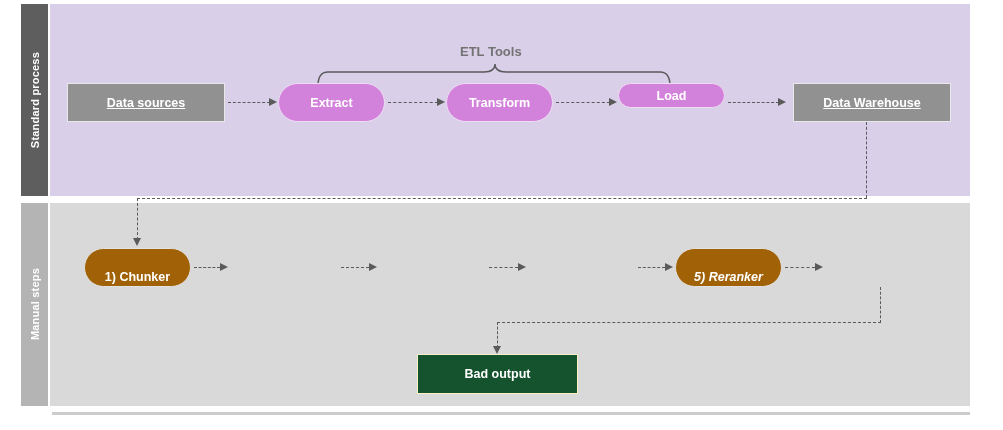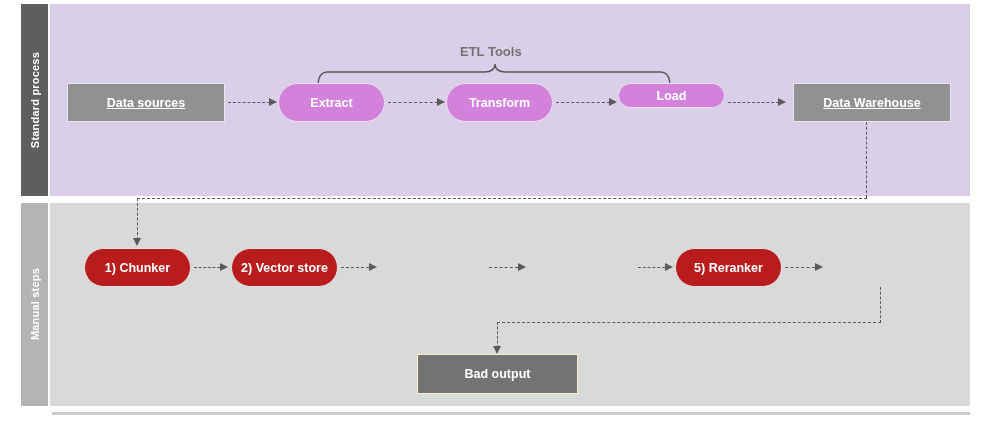--- a/index.html
+++ b/index.html
@@ -91,26 +91,27 @@
     background: #919191;
     border: 1px solid #E8E8E8;
     text-decoration: underline;
   }
   .node.pill-pink {
     background: #D382DC;
     border: 1px solid #F0DCF3;
     border-radius: 22px;
   }
   .node.pill-gray {
-    background: #b91c1c;
+    background: #a16207;
     border: 1px solid #E2E2E2;
     border-radius: 22px;
+    align-items: flex-end;
   }
   .node.rect-yellow {
-    background: #737373;
+    background: #14532d;
     border: 1px solid #FDF0C4;
   }
 
   
   .conn {
     position: absolute;
     pointer-events: none;
     overflow: visible;
   }
   .dash {
@@ -208,27 +209,24 @@
 
   <div class="dash v" style="left:866px; top:122px; height:76px;"></div>
   <div class="dash h" style="left:137px; top:198px; width:730px;"></div>
   <div class="dash v" style="left:137px; top:198px; height:42px;"></div>
   <div class="arrow-d" style="left:133px; top:238px;"></div>
 
   <div class="node pill-gray" style="left:84px; top:248px; width:107px; height:39px;">
     <span>1) Chunker</span>
   </div>
 
-  <div class="node pill-gray" style="left:231px; top:248px; width:107px; height:39px;">
-    <span>2) Vector store</span>
-  </div>
-
-
-
-  <div class="node pill-gray" style="left:675px; top:248px; width:107px; height:39px;">
+
+
+
+  <div class="node pill-gray" style="left:675px; top:248px; width:107px; height:39px;font-style:italic;">
     <span>5) Reranker</span>
   </div>
 
 
   <div class="dash h" style="left:194px; top:267px; width:26px;"></div>
   <div class="arrow-r" style="left:220px; top:263px;"></div>
 
   <div class="dash h" style="left:341px; top:267px; width:28px;"></div>
   <div class="arrow-r" style="left:369px; top:263px;"></div>
 

